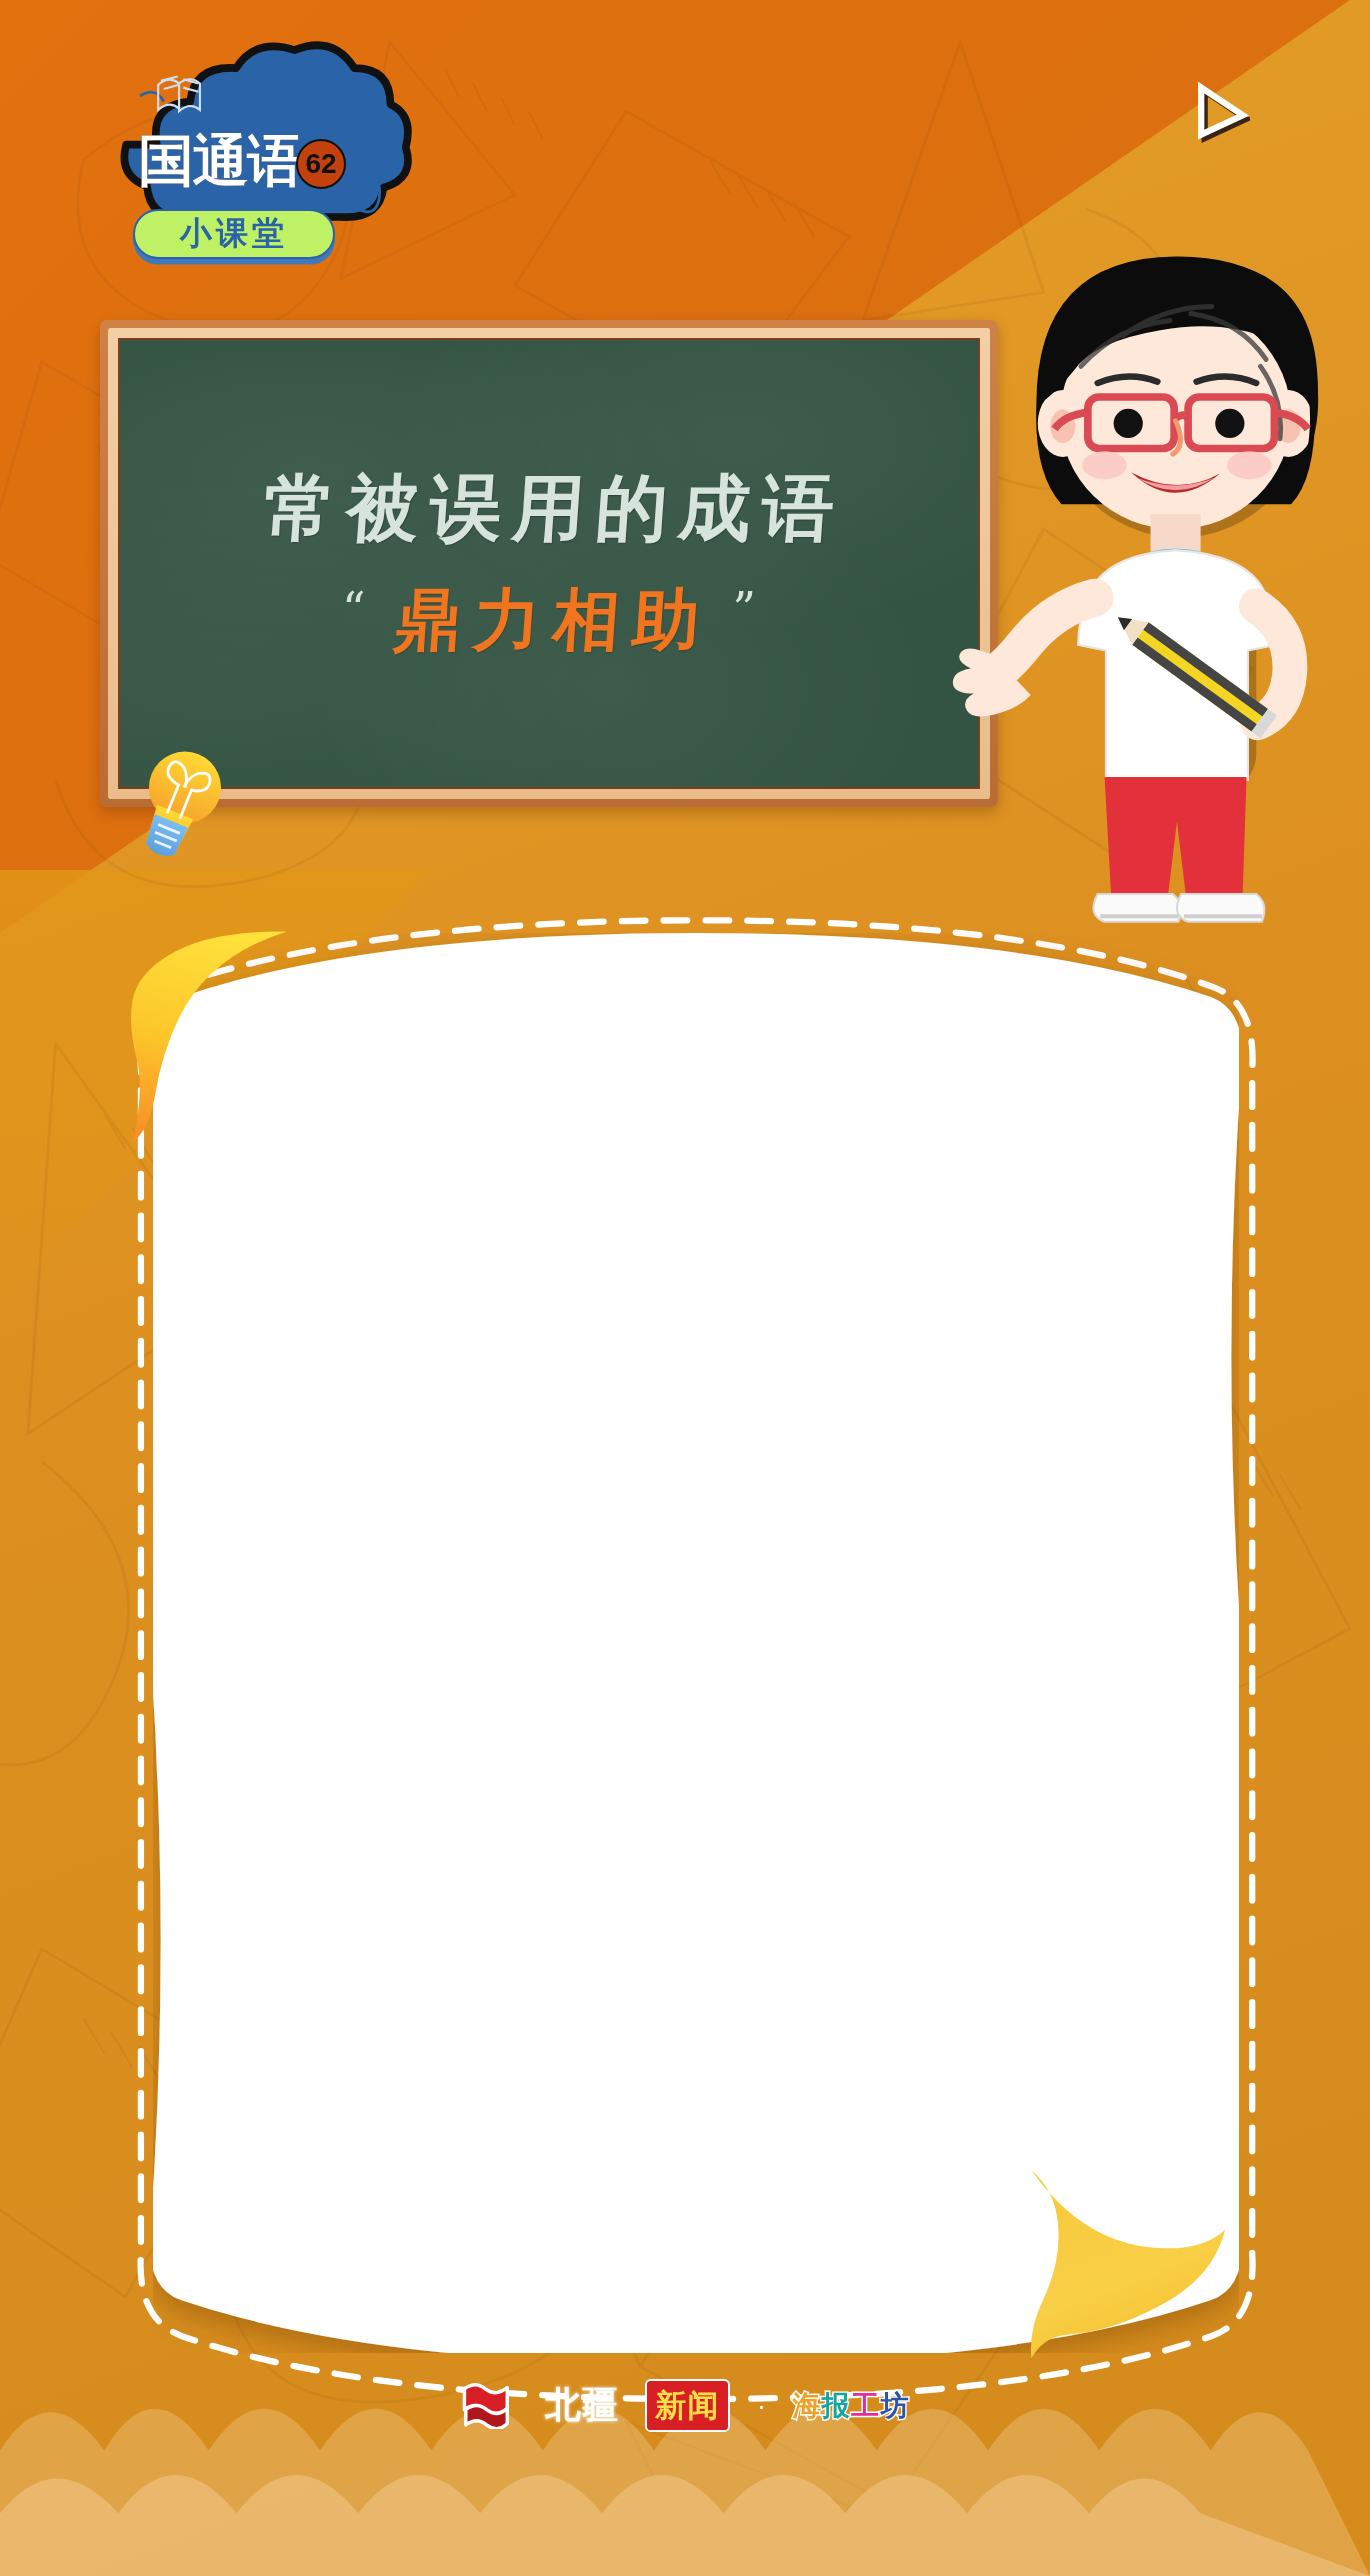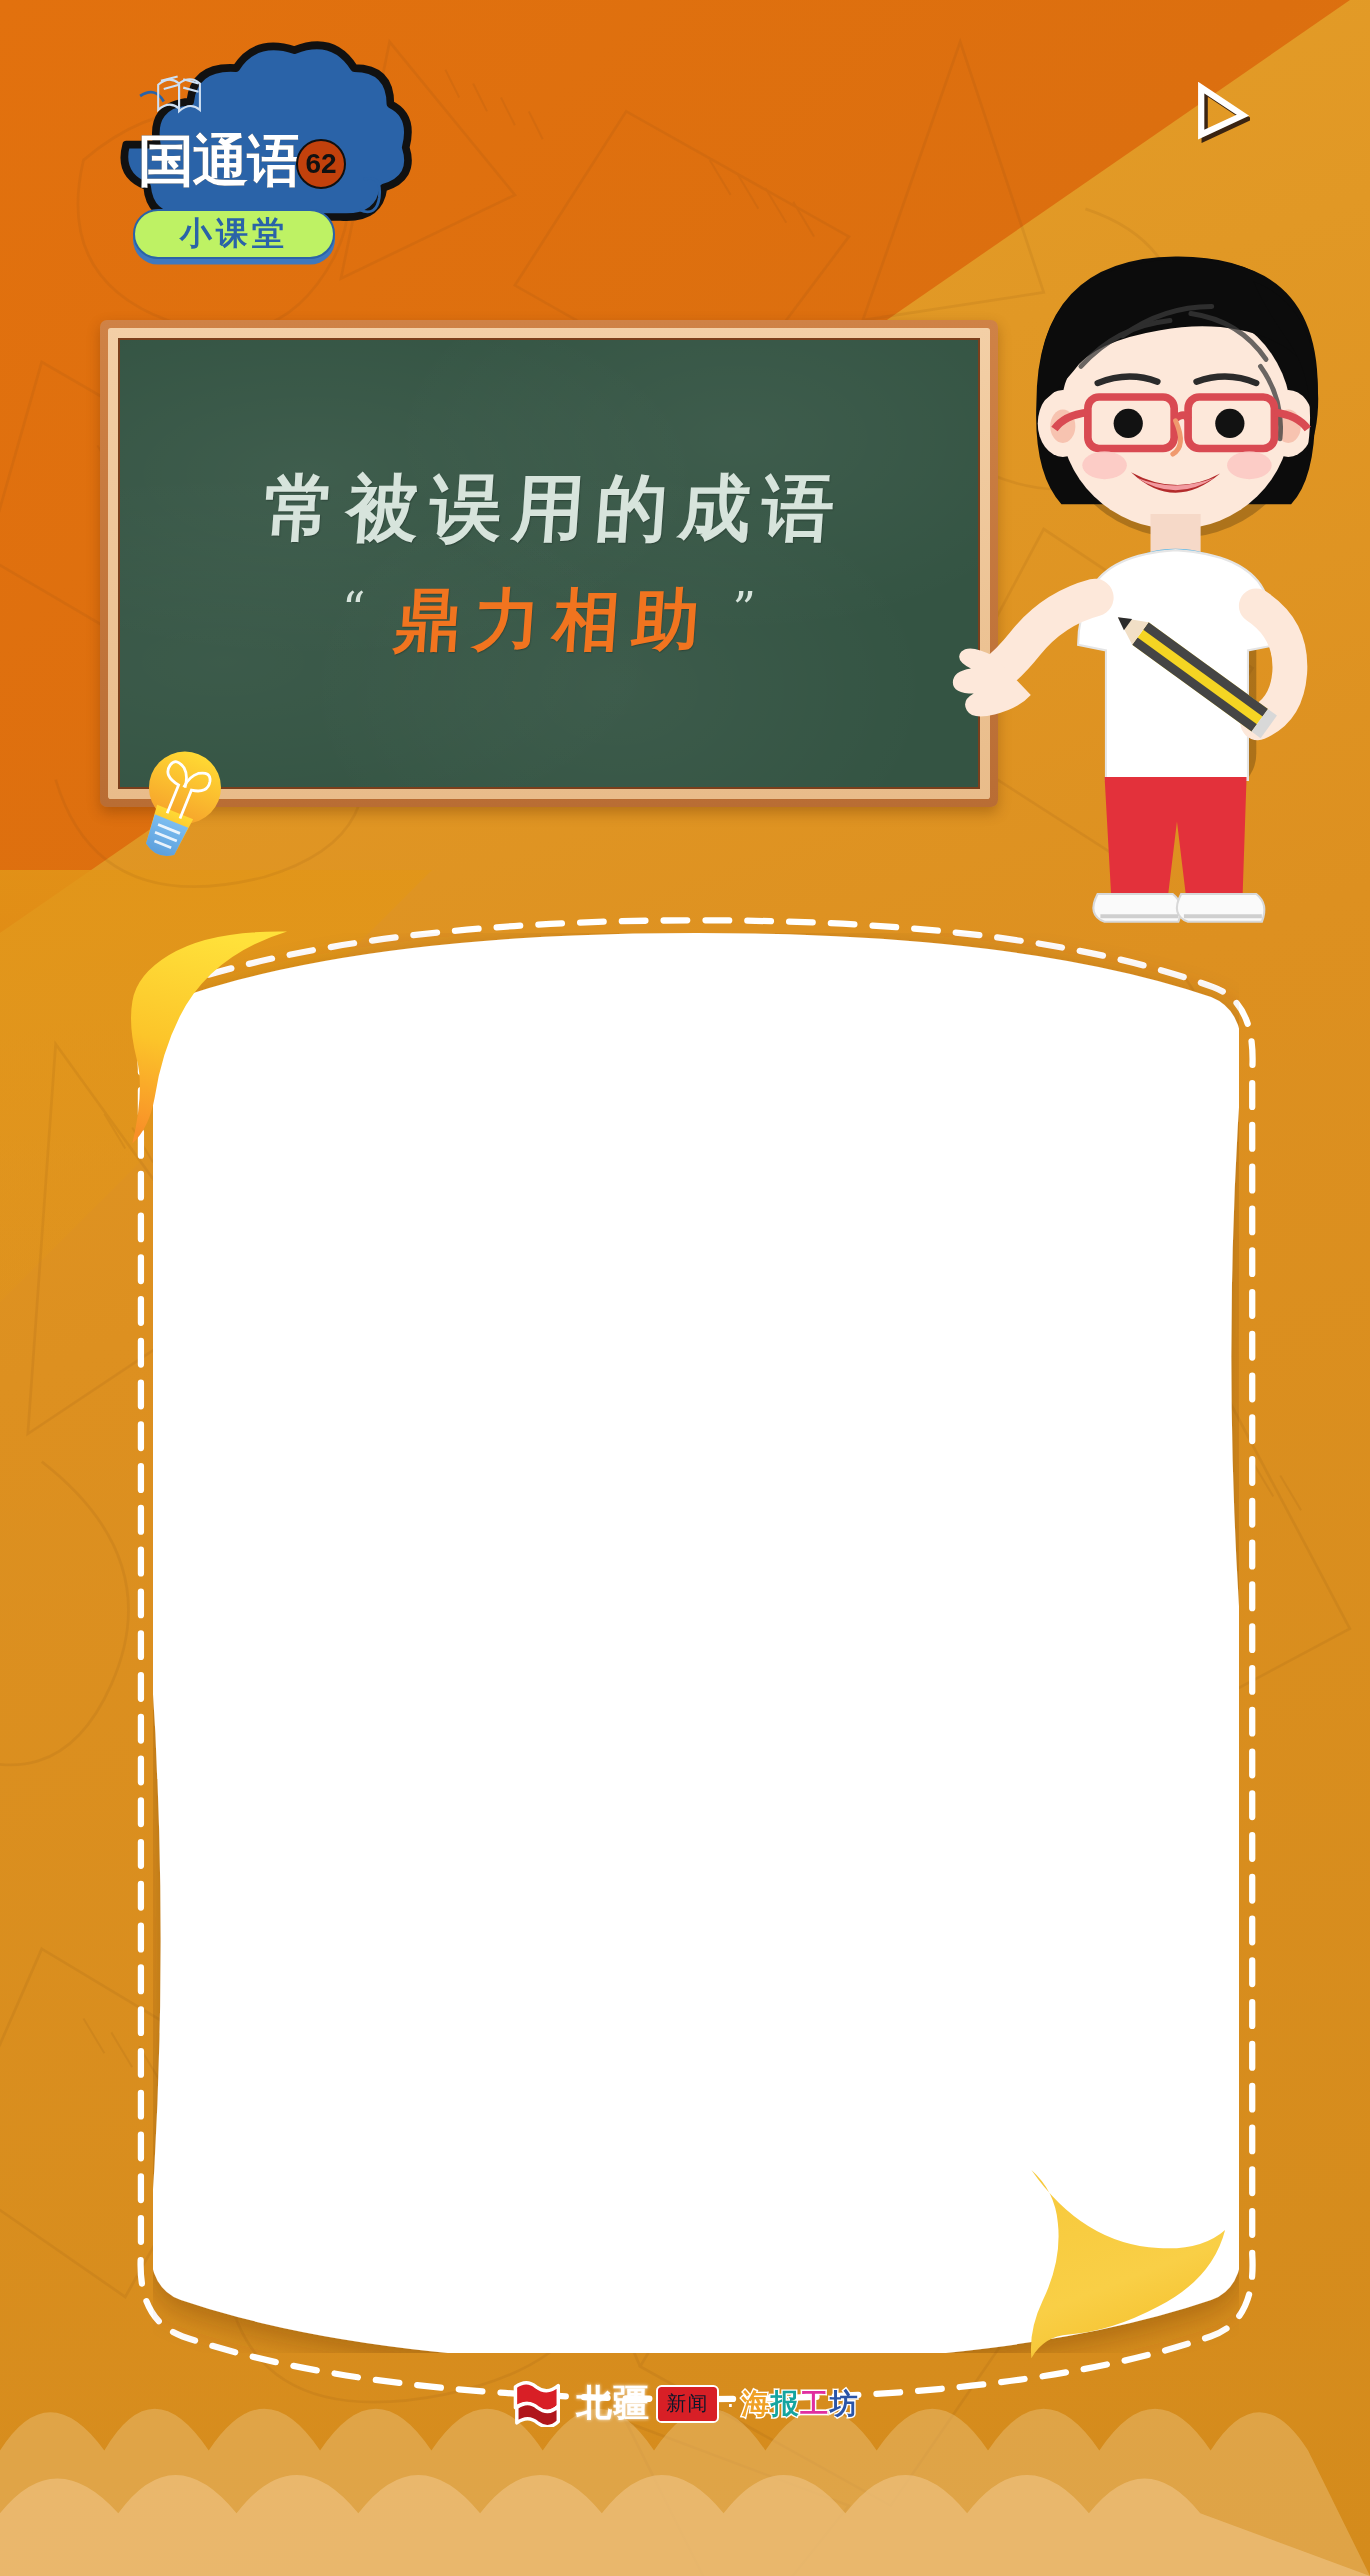--- a/index.html
+++ b/index.html
@@ -173,33 +173,33 @@
   .card-text p + p{ margin-top:16.7px; }
 
   .fold{ position:absolute; }
   .fold svg{ width:100%; height:100%; overflow:visible; }
   .fold-tl{ left:131px; top:919px; width:209px; height:230px; }
   .fold-br{ left:1023px; top:2163px; width:230px; height:230px; }
 
   
   .footer{
     position:absolute; left:0; top:2379px; width:100%;
-    display:flex; align-items:center; justify-content:center; gap:5px;
+    display:flex; align-items:center; justify-content:center; gap:25px;
   }
   .flag-ico{ width:60px; height:47px; }
   .flag-ico svg{ width:100%; height:100%; }
   .f-beijiang{
     font-size:36px; font-weight:700; color:#fff;
     font-family:"DejaVu Serif","Liberation Serif",serif;
     letter-spacing:1.4px;
     text-shadow:0 0 3.5px rgba(255,255,255,.9);
   }
   .f-xinwen{
-    background:#d81f26; color:#0f172a;
-    font-size:20px; font-weight:400;
+    background:#d81f26; color:#fde047;
+    font-size:31px; font-weight:700;
     padding:3.5px 8.4px; border-radius:5.6px;
     font-family:"DejaVu Serif","Liberation Serif",serif;
     letter-spacing:1.4px;
     border:2.1px solid #fff;
   }
   .f-dot{ color:#fff; font-size:28px; margin:0 1.4px; }
   .f-haibao{
     font-size:28px; font-weight:700; letter-spacing:1.4px;
     font-family:Liberation Sans, sans-serif;
     -webkit-text-stroke:2.8px #fff; paint-order:stroke fill;

